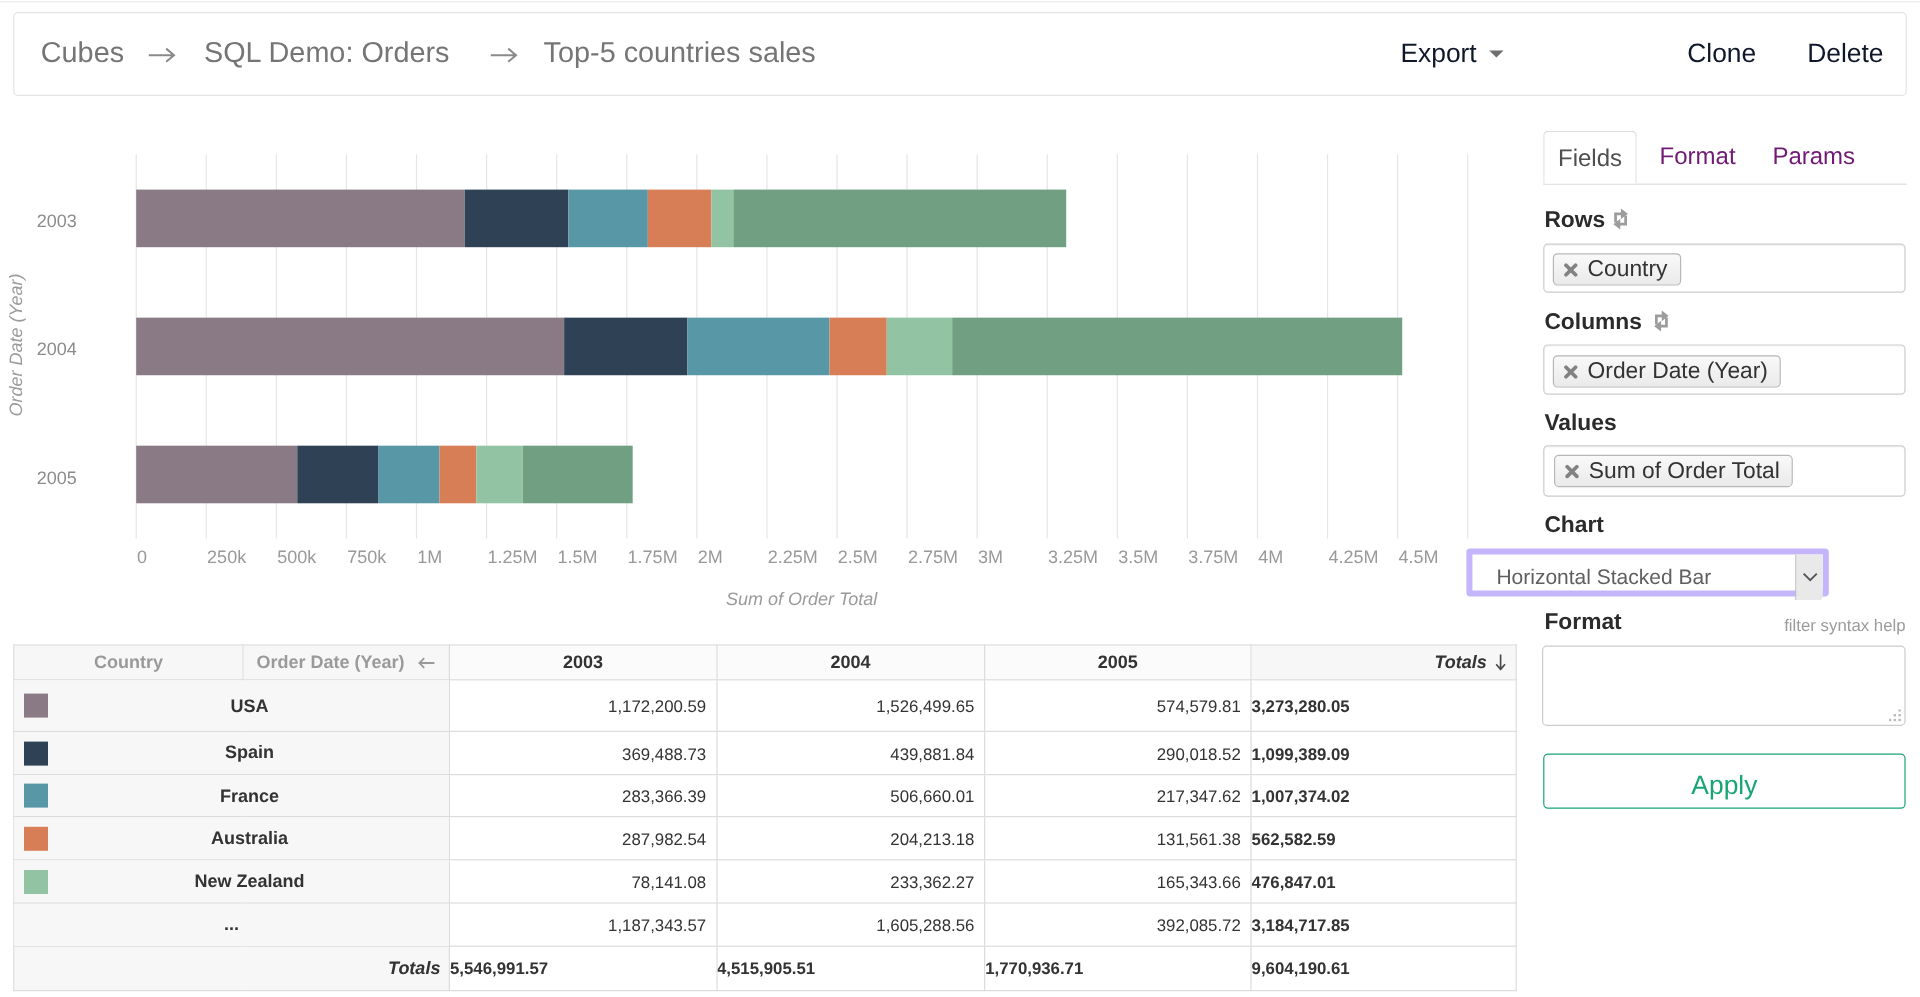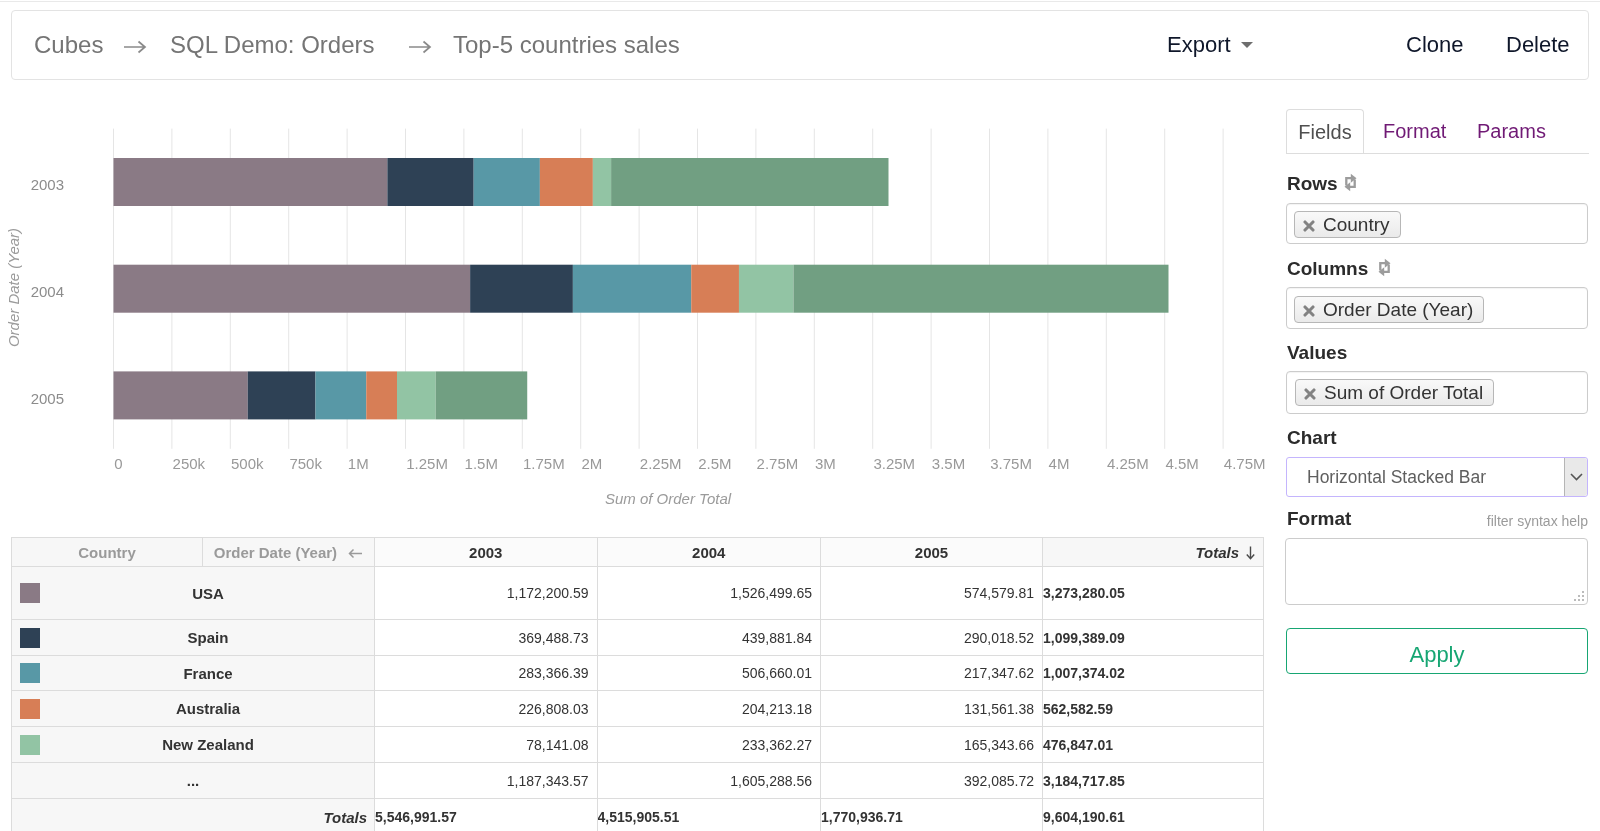--- a/index.html
+++ b/index.html
@@ -26,21 +26,21 @@
 .sw { position:absolute; left:8px; top:50%; margin-top:-10px; width:20px; height:20px; }
 
 
 .sbh { position:absolute; left:1287px; font-size:19px; font-weight:bold; color:#2b2b2b; line-height:19px; white-space:nowrap; }
 .sbox { position:absolute; left:1286px; width:302px; background:#fff; border:1px solid #ccc; border-radius:4px; box-shadow:inset 0 1px 1px rgba(0,0,0,0.05); }
 .tag { position:absolute; height:27px; border:1px solid #b7b7b7; border-radius:4px; background:linear-gradient(#f9f9f9,#eaeaea); font-size:19px; color:#333; line-height:25px; padding:0 10px 0 8px; white-space:nowrap; }
 .tag .x { margin-right:8px; display:inline-block; } .tag .x svg { vertical-align:-1px; }
 .tablink { position:absolute; top:109px; height:44px; line-height:45px; font-size:20px; color:#701a75; }
 #activetab { position:absolute; left:1286px; top:109px; width:78px; height:44px; background:#fff; border:1px solid #ddd; border-bottom:none; border-radius:4px 4px 0 0; text-align:center; line-height:45px; font-size:20px; color:#4f4f4f; }
 #navline { position:absolute; left:1286px; top:152.5px; width:303px; height:1px; background:#ddd; }
-#chartsel { position:absolute; left:1286px; top:456.5px; width:302px; height:40px; border:1px solid #c4b5fd; border-radius:3px; background:#fff; }
+#chartsel { position:absolute; left:1222px; top:456.5px; width:302px; height:40px; border:5px solid #c4b5fd; border-radius:3px; background:#fff; }
 #chartsel .stext { position:absolute; left:20px; top:0; line-height:38px; font-size:17.5px; color:#5f5f5f; }
 #chartsel .sarrow { position:absolute; right:0; top:0; width:23px; height:38px; background:#e9e9e9; border-left:1px solid #b5b5b5; border-radius:0 3px 3px 0; }
 #filterhelp { position:absolute; right:12px; font-size:14px; color:#9b9b9b; top:513px; left:auto;text-align:center; }
 #ftext { position:absolute; left:1285px; top:538px; width:303px; height:67px; border:1px solid #ccc; border-radius:4px; background:#fff; }
 #apply { position:absolute; left:1286px; top:628px; width:302px; height:46px; border:1.5px solid #17a673; border-radius:4px; background:#fff; color:#17a673; font-size:22px; text-align:center; line-height:51px; }
 </style>
 </head>
 <body>
 <div id="page">
   <div class="abs" style="left:0;top:1px;width:1600px;height:1px;background:#e9e9e9;"></div>
@@ -142,21 +142,21 @@
       <th class="gray">Order Date (Year) <svg width="16" height="11" viewBox="0 0 16 11" style="vertical-align:-1px;margin-left:6px;">
               <path d="M15 5.5 H2 M6.5 1.5 L2.5 5.5 L6.5 9.5" fill="none" stroke="#9a9a9a" stroke-width="1.5"></path>
             </svg></th>
       <th class="year">2003</th>
       <th class="year">2004</th>
       <th class="year">2005</th>
       <th class="tot"><i><b>Totals</b></i><svg width="9" height="14" viewBox="0 0 9 14" style="vertical-align:-2px;margin-left:7px;">
               <path d="M4.5 0.5 V11.5 M0.8 8.5 L4.5 12.8 L8.2 8.5" fill="none" stroke="#4a4a4a" stroke-width="1.4"></path>
             </svg></th>
     </tr>
-    <tr style="height:53px;margin-top:43px;">
+    <tr style="height:43px;margin-top:43px;">
       <td class="lbl" colspan="2"><span class="sw" style="background:#8a7a85;"></span>USA</td>
       <td class="num">1,172,200.59</td>
           <td class="num">1,526,499.65</td>
           <td class="num">574,579.81</td>
           <td class="numb">3,273,280.05</td>
     </tr>
     <tr style="height:36px;">
       <td class="lbl" colspan="2"><span class="sw" style="background:#2e4155;"></span>Spain</td>
       <td class="num">369,488.73</td>
           <td class="num">439,881.84</td>
@@ -165,21 +165,21 @@
     </tr>
     <tr style="height:35px;">
       <td class="lbl" colspan="2"><span class="sw" style="background:#5898a6;"></span>France</td>
       <td class="num">283,366.39</td>
           <td class="num">506,660.01</td>
           <td class="num">217,347.62</td>
           <td class="numb">1,007,374.02</td>
     </tr>
     <tr style="height:36px;">
       <td class="lbl" colspan="2"><span class="sw" style="background:#d77e56;"></span>Australia</td>
-      <td class="num">226,808.03</td>
+      <td class="num">287,982.54</td>
           <td class="num">204,213.18</td>
           <td class="num">131,561.38</td>
           <td class="numb">562,582.59</td>
     </tr>
     <tr style="height:36px;">
       <td class="lbl" colspan="2"><span class="sw" style="background:#92c4a4;"></span>New&nbsp;Zealand</td>
       <td class="num">78,141.08</td>
           <td class="num">233,362.27</td>
           <td class="num">165,343.66</td>
           <td class="numb">476,847.01</td>

